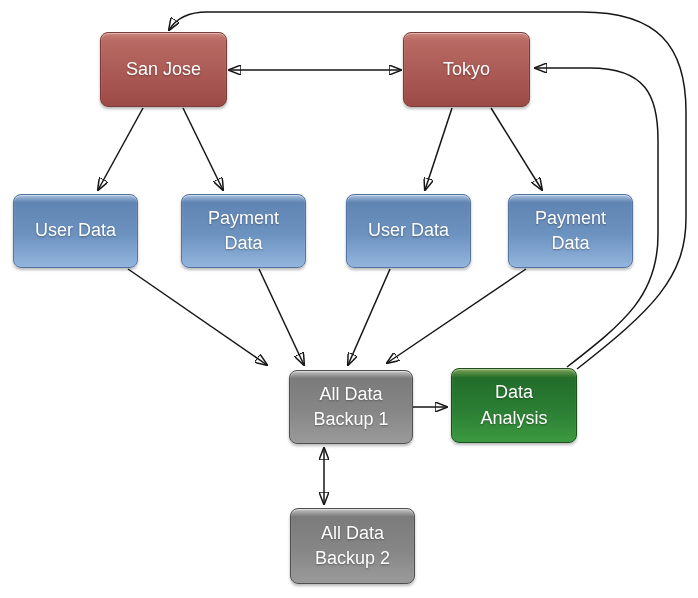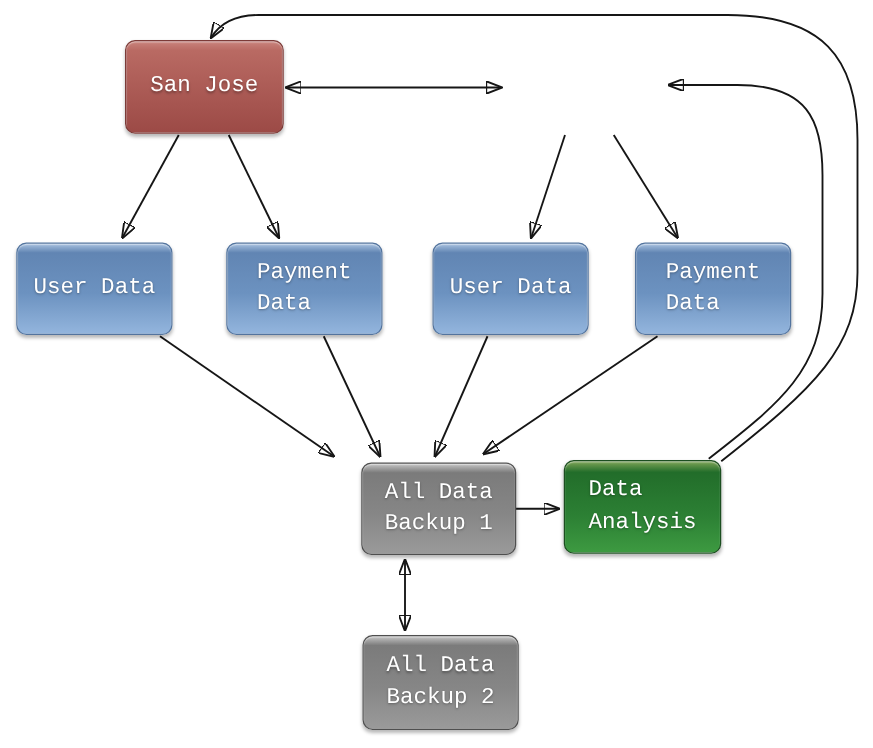--- a/index.html
+++ b/index.html
@@ -26,28 +26,28 @@
     fill: none;
     stroke: #161616;
     stroke-width: 1.5;
   }
   .node {
     position: absolute;
     border-radius: 8px;
     display: flex;
     align-items: center;
     justify-content: center;
+    text-align: center;
     color: #ffffff;
     font-size: 18px;
     line-height: 1.4;
     white-space: pre-line;
     text-shadow: 0 1px 2px rgba(0,0,0,0.35);
     box-shadow: 0 2px 3px rgba(0,0,0,0.28), inset 0 1px 1px rgba(255,255,255,0.45);
     box-sizing: border-box;
-    font-family: Liberation Mono, monospace;
   }
   .node.red {
     background: linear-gradient(180deg, #c9847d 0%, #b96a63 10%, #9c4a46 100%);
     border: 1px solid #7c3b38;
   }
   .node.blue {
     background: linear-gradient(180deg, #a9c2e0 0%, #6185b3 10%, #6c92c0 55%, #93b5dd 100%);
     border: 1px solid #53749e;
   }
   .node.gray {
@@ -95,20 +95,23 @@
     <path d="M526,269 L387,363" marker-end="url(#ah-end)"></path>
     <path d="M386,407 L447,407" marker-end="url(#ah-end)"></path>
     <path d="M324,448 L324,504" marker-start="url(#ah-start)" marker-end="url(#ah-end)"></path>
     <path d="M567,367 C625,322 658,295 658,235 L658,140 C658,96 646,68 590,68 L535,68" marker-end="url(#ah-end)"></path>
     <path d="M577,369 C652,310 686,278 686,218 L686,112 C686,46 658,12 582,12 L207,12 C190,12 177,17 169,30" marker-end="url(#ah-end)"></path>
   </svg>
 
   <div class="node red" id="node-san-jose">
     <span class="node-label">San Jose</span>
   </div>
+  <div class="node red" id="node-tokyo">
+    <span class="node-label">Tokyo</span>
+  </div>
   <div class="node blue" id="node-user-data-west">
     <span class="node-label">User Data</span>
   </div>
   <div class="node blue" id="node-payment-data-west">
     <span class="node-label">Payment
 Data</span>
   </div>
   <div class="node blue" id="node-user-data-east">
     <span class="node-label">User Data</span>
   </div>

